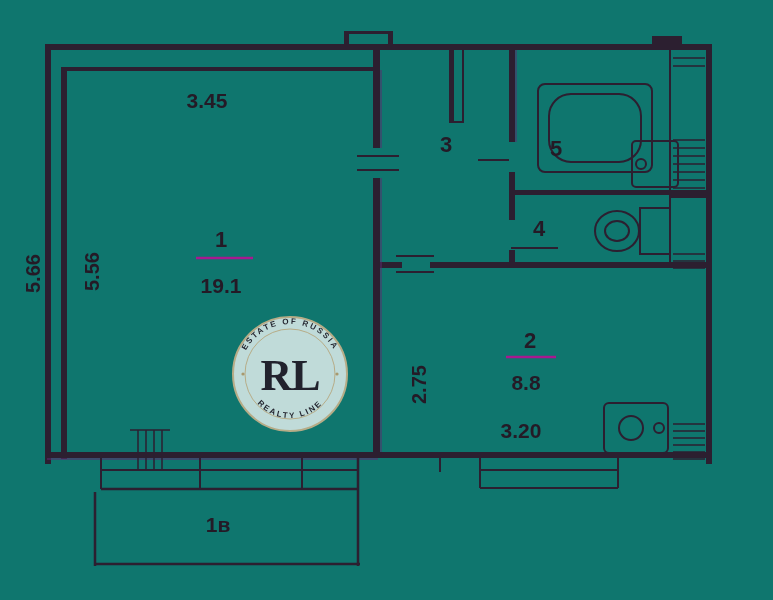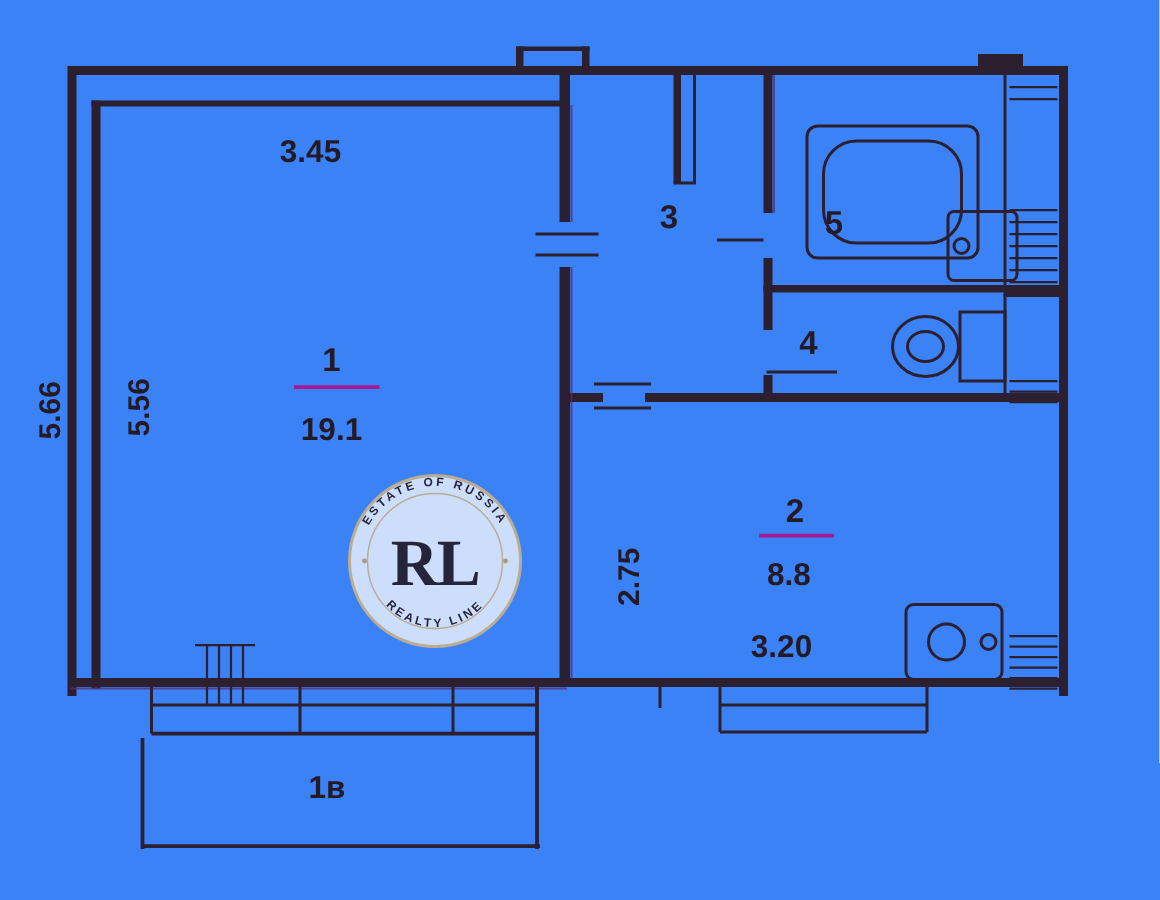--- a/index.html
+++ b/index.html
@@ -1,17 +1,17 @@
 <!DOCTYPE html>
 <html><head>
 <meta charset="utf-8">
 <style>
   html,body{margin:0;padding:0;background:#ffffff;}
   .stage{
-    position:relative;width:773px;height:600px;background:#3b82f6;overflow:hidden;
+    position:relative;width:773px;height:600px;background:#0f766e;overflow:hidden;
     font-family:"Liberation Sans",sans-serif;
   }
   .stage svg{position:absolute;left:0;top:0;}
   text{font-family:"Liberation Sans",sans-serif;font-weight:700;fill:#241a26;}
   .wm-mono{font-family:"Liberation Serif",serif;font-weight:700;}
 </style>
 </head>
 <body>
 
 <div class="stage">

